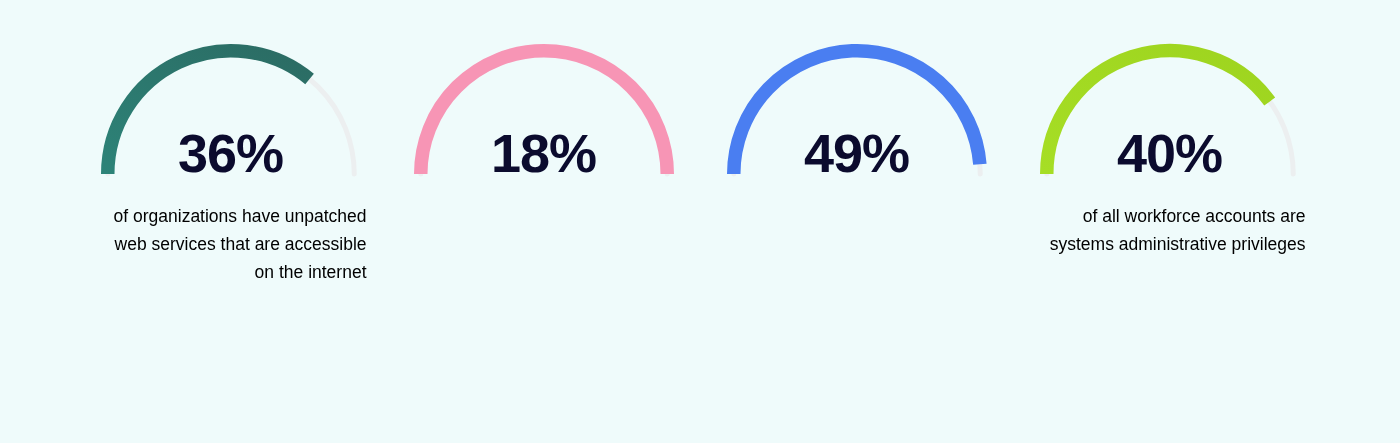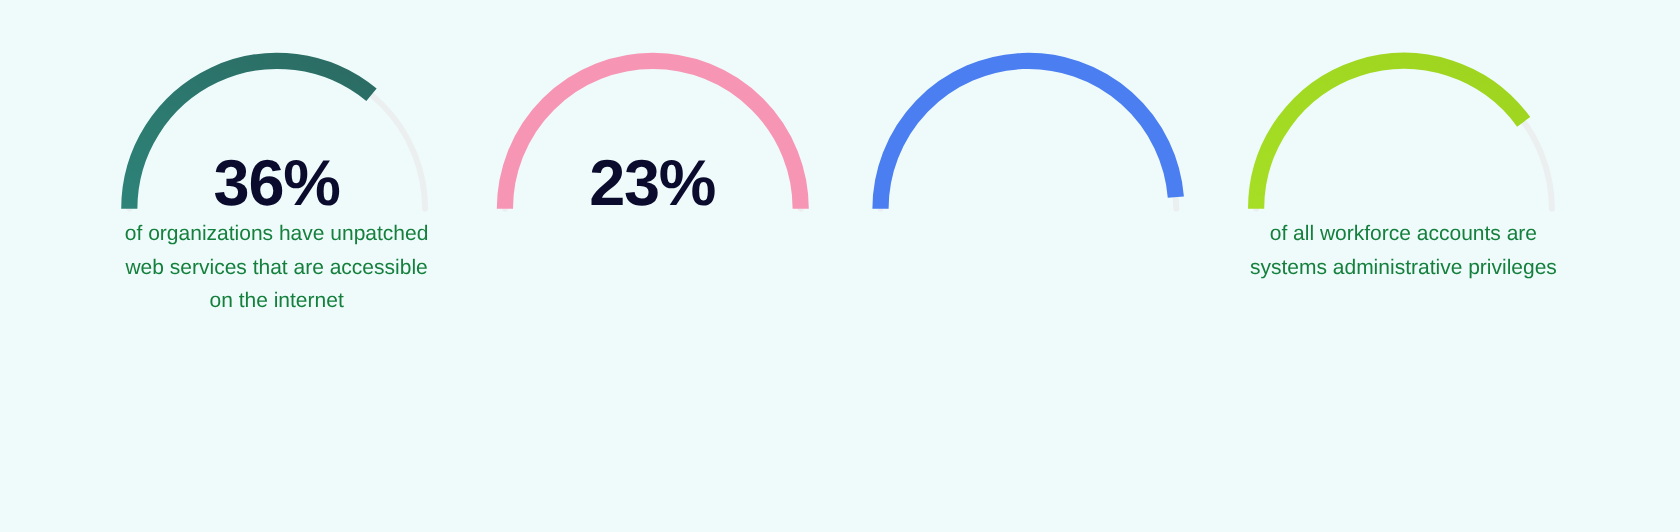--- a/index.html
+++ b/index.html
@@ -60,25 +60,26 @@
     right: 0;
     bottom: 0px;
     text-align: center;
     font-size: 54px;
     font-weight: bold;
     letter-spacing: -1px;
     color: #0b0b2e;
     line-height: 1;
   }
   .stat-caption {
+    margin-top: 22px;
     width: 272px;
-    text-align: center;
+    text-align: right;
     font-size: 17.5px;
     line-height: 28px;
-    color: #15803d;
+    color: #000000;
     font-weight: normal;
   }
 </style>
 </head>
 <body>
 
 <div id="stats-board">
 
   <div class="stat-card">
     <div class="gauge-wrap">
@@ -102,48 +103,50 @@
       <svg class="gauge-svg" viewBox="0 0 260 136">
         <defs>
           <linearGradient id="grad1" x1="0" y1="1" x2="1" y2="0">
             <stop offset="0%" stop-color="#f795b5"></stop>
             <stop offset="100%" stop-color="#f795b5"></stop>
           </linearGradient>
         </defs>
         <path class="gauge-track" d="M 6.75 130 A 123.25 123.25 0 0 1 253.25 130"></path>
         <path class="gauge-value-arc" stroke="url(#grad1)" d="M 6.75 129.99999999999997 A 123.25 123.25 0 0 1 253.25 130"></path>
       </svg>
-      <div class="gauge-percent">23%</div>
+      <div class="gauge-percent">18%</div>
     </div>
   </div>
 
   <div class="stat-card">
     <div class="gauge-wrap">
       <svg class="gauge-svg" viewBox="0 0 260 136">
         <defs>
           <linearGradient id="grad2" x1="0" y1="1" x2="1" y2="0">
             <stop offset="0%" stop-color="#4a7ef1"></stop>
             <stop offset="100%" stop-color="#4a7ef1"></stop>
           </linearGradient>
         </defs>
         <path class="gauge-track" d="M 6.75 130 A 123.25 123.25 0 0 1 253.25 130"></path>
         <path class="gauge-value-arc" stroke="url(#grad2)" d="M 6.75 129.99999999999997 A 123.25 123.25 0 0 1 252.87006138260801 120.32991645154311"></path>
       </svg>
+      <div class="gauge-percent">49%</div>
     </div>
   </div>
 
   <div class="stat-card">
     <div class="gauge-wrap">
       <svg class="gauge-svg" viewBox="0 0 260 136">
         <defs>
           <linearGradient id="grad3" x1="0" y1="1" x2="1" y2="0">
             <stop offset="0%" stop-color="#a6de25"></stop>
             <stop offset="100%" stop-color="#9ed41f"></stop>
           </linearGradient>
         </defs>
         <path class="gauge-track" d="M 6.75 130 A 123.25 123.25 0 0 1 253.25 130"></path>
         <path class="gauge-value-arc" stroke="url(#grad3)" d="M 6.75 129.99999999999997 A 123.25 123.25 0 0 1 229.71134455671228 57.55546765495268"></path>
       </svg>
+      <div class="gauge-percent">40%</div>
     </div>
     <div class="stat-caption">of all workforce accounts are systems administrative privileges</div>
   </div>
 
 </div>
 
 </body></html>

